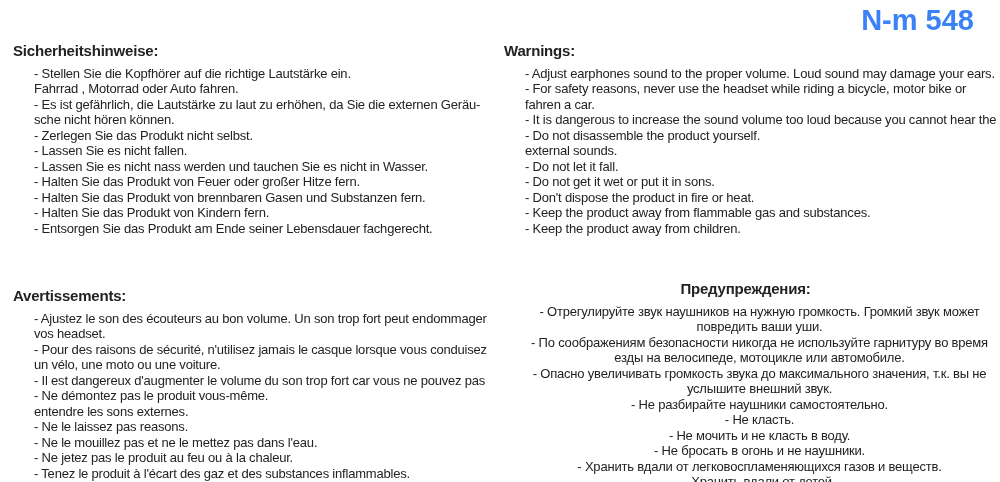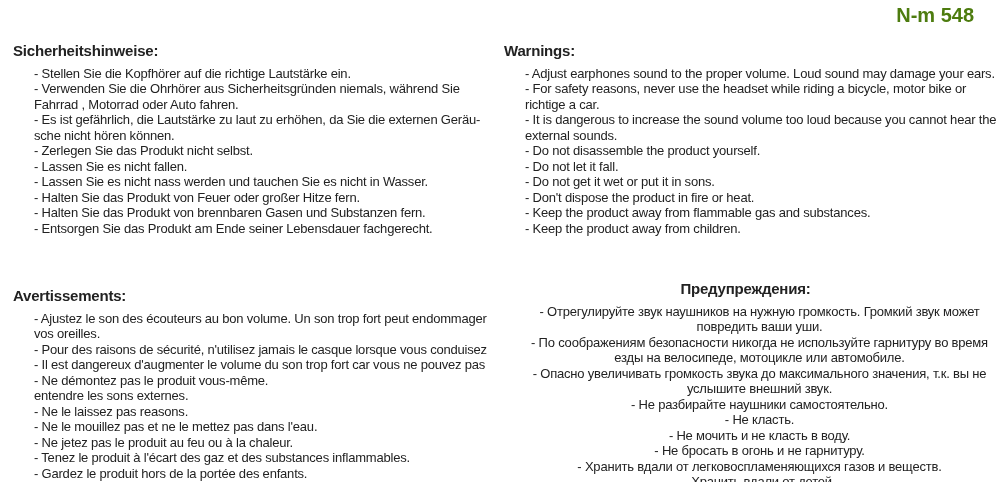--- a/index.html
+++ b/index.html
@@ -13,23 +13,23 @@
     height: 482px;
     background: #ffffff;
     overflow: hidden;
     font-family: "Liberation Sans", "DejaVu Sans", sans-serif;
     color: #222222;
   }
   .model-number {
     position: absolute;
     top: 4px;
     right: 26px;
-    font-size: 20px;
+    font-size: 29px;
     font-weight: bold;
-    color: #4d7c0f;
+    color: #3b82f6;
     letter-spacing: 0;
   }
   .section {
     position: absolute;
   }
   .section-heading {
     margin: 7px;
     font-size: 15px;
     font-weight: bold;
     line-height: 15.5px;
@@ -52,56 +52,57 @@
 <body>
 
 <div class="page">
 
   <div class="model-number">N-m 548</div>
 
   <div class="section sec-german">
     <h2 class="section-heading">Sicherheitshinweise:</h2>
     <div class="section-lines">
         <div class="line">- Stellen Sie die Kopfhörer auf die richtige Lautstärke ein.</div>
-        <div class="line">- Verwenden Sie die Ohrhörer aus Sicherheitsgründen niemals, während Sie</div>
         <div class="line">Fahrrad , Motorrad oder Auto fahren.</div>
         <div class="line">- Es ist gefährlich, die Lautstärke zu laut zu erhöhen, da Sie die externen Geräu-</div>
         <div class="line">sche nicht hören können.</div>
         <div class="line">- Zerlegen Sie das Produkt nicht selbst.</div>
         <div class="line">- Lassen Sie es nicht fallen.</div>
         <div class="line">- Lassen Sie es nicht nass werden und tauchen Sie es nicht in Wasser.</div>
         <div class="line">- Halten Sie das Produkt von Feuer oder großer Hitze fern.</div>
         <div class="line">- Halten Sie das Produkt von brennbaren Gasen und Substanzen fern.</div>
+        <div class="line">- Halten Sie das Produkt von Kindern fern.</div>
         <div class="line">- Entsorgen Sie das Produkt am Ende seiner Lebensdauer fachgerecht.</div>
       </div>
   </div>
 
   <div class="section sec-english">
     <h2 class="section-heading">Warnings:</h2>
     <div class="section-lines">
         <div class="line">- Adjust earphones sound to the proper volume. Loud sound may damage your ears.</div>
         <div class="line">- For safety reasons, never use the headset while riding a bicycle, motor bike or</div>
-        <div class="line">richtige a car.</div>
+        <div class="line">fahren a car.</div>
         <div class="line">- It is dangerous to increase the sound volume too loud because you cannot hear the</div>
+        <div class="line">- Do not disassemble the product yourself.</div>
         <div class="line">external sounds.</div>
-        <div class="line">- Do not disassemble the product yourself.</div>
         <div class="line">- Do not let it fall.</div>
         <div class="line">- Do not get it wet or put it in sons.</div>
         <div class="line">- Don't dispose the product in fire or heat.</div>
         <div class="line">- Keep the product away from flammable gas and substances.</div>
         <div class="line">- Keep the product away from children.</div>
       </div>
   </div>
 
   <div class="section sec-french">
     <h2 class="section-heading">Avertissements:</h2>
     <div class="section-lines">
         <div class="line">- Ajustez le son des écouteurs au bon volume. Un son trop fort peut endommager</div>
-        <div class="line">vos oreilles.</div>
+        <div class="line">vos headset.</div>
         <div class="line">- Pour des raisons de sécurité, n'utilisez jamais le casque lorsque vous conduisez</div>
+        <div class="line">un vélo, une moto ou une voiture.</div>
         <div class="line">- Il est dangereux d'augmenter le volume du son trop fort car vous ne pouvez pas</div>
         <div class="line">- Ne démontez pas le produit vous-même.</div>
         <div class="line">entendre les sons externes.</div>
         <div class="line">- Ne le laissez pas reasons.</div>
         <div class="line">- Ne le mouillez pas et ne le mettez pas dans l'eau.</div>
         <div class="line">- Ne jetez pas le produit au feu ou à la chaleur.</div>
         <div class="line">- Tenez le produit à l'écart des gaz et des substances inflammables.</div>
         <div class="line">- Gardez le produit hors de la portée des enfants.</div>
       </div>
   </div>
@@ -111,19 +112,19 @@
     <div class="section-lines">
         <div class="line">- Отрегулируйте звук наушников на нужную громкость. Громкий звук может</div>
         <div class="line">повредить ваши уши.</div>
         <div class="line">- По соображениям безопасности никогда не используйте гарнитуру во время</div>
         <div class="line">езды на велосипеде, мотоцикле или автомобиле.</div>
         <div class="line">- Опасно увеличивать громкость звука до максимального значения, т.к. вы не</div>
         <div class="line">услышите внешний звук.</div>
         <div class="line">- Не разбирайте наушники самостоятельно.</div>
         <div class="line">- Не класть.</div>
         <div class="line">- Не мочить и не класть в воду.</div>
-        <div class="line">- Не бросать в огонь и не гарнитуру.</div>
+        <div class="line">- Не бросать в огонь и не наушники.</div>
         <div class="line">- Хранить вдали от легковоспламеняющихся газов и веществ.</div>
         <div class="line">- Хранить вдали от детей.</div>
       </div>
   </div>
 
 </div>
 
 </body></html>

